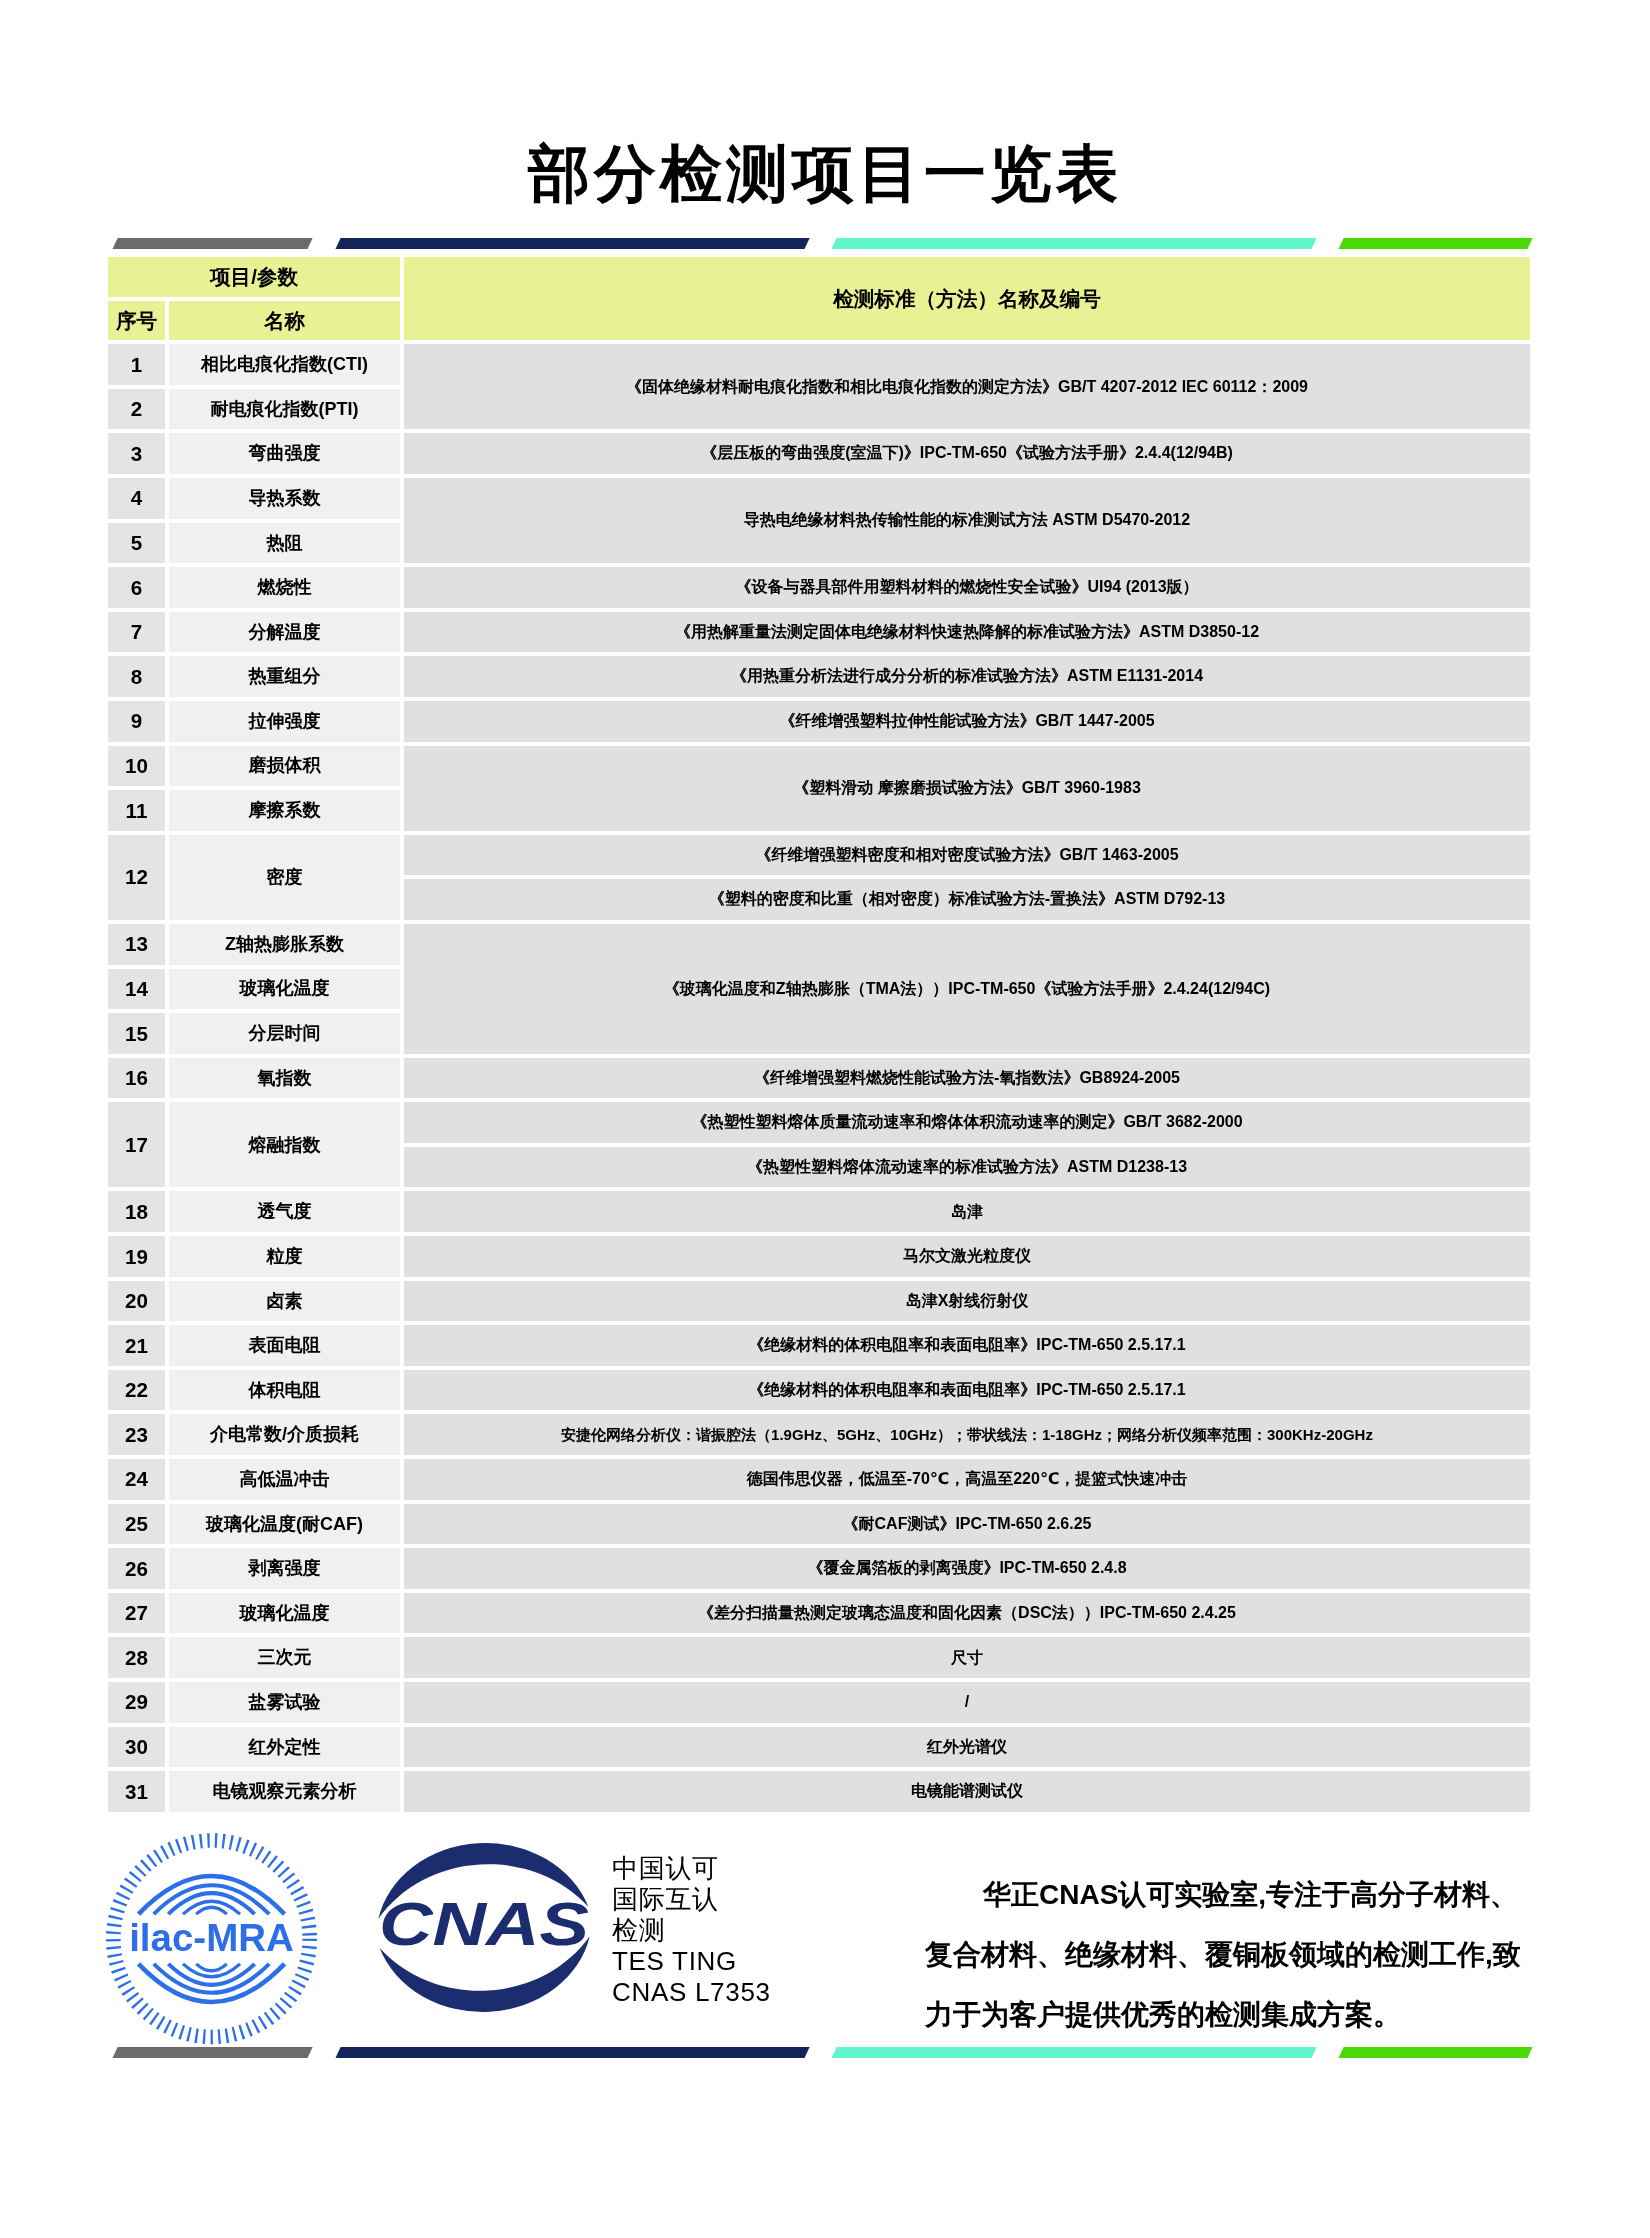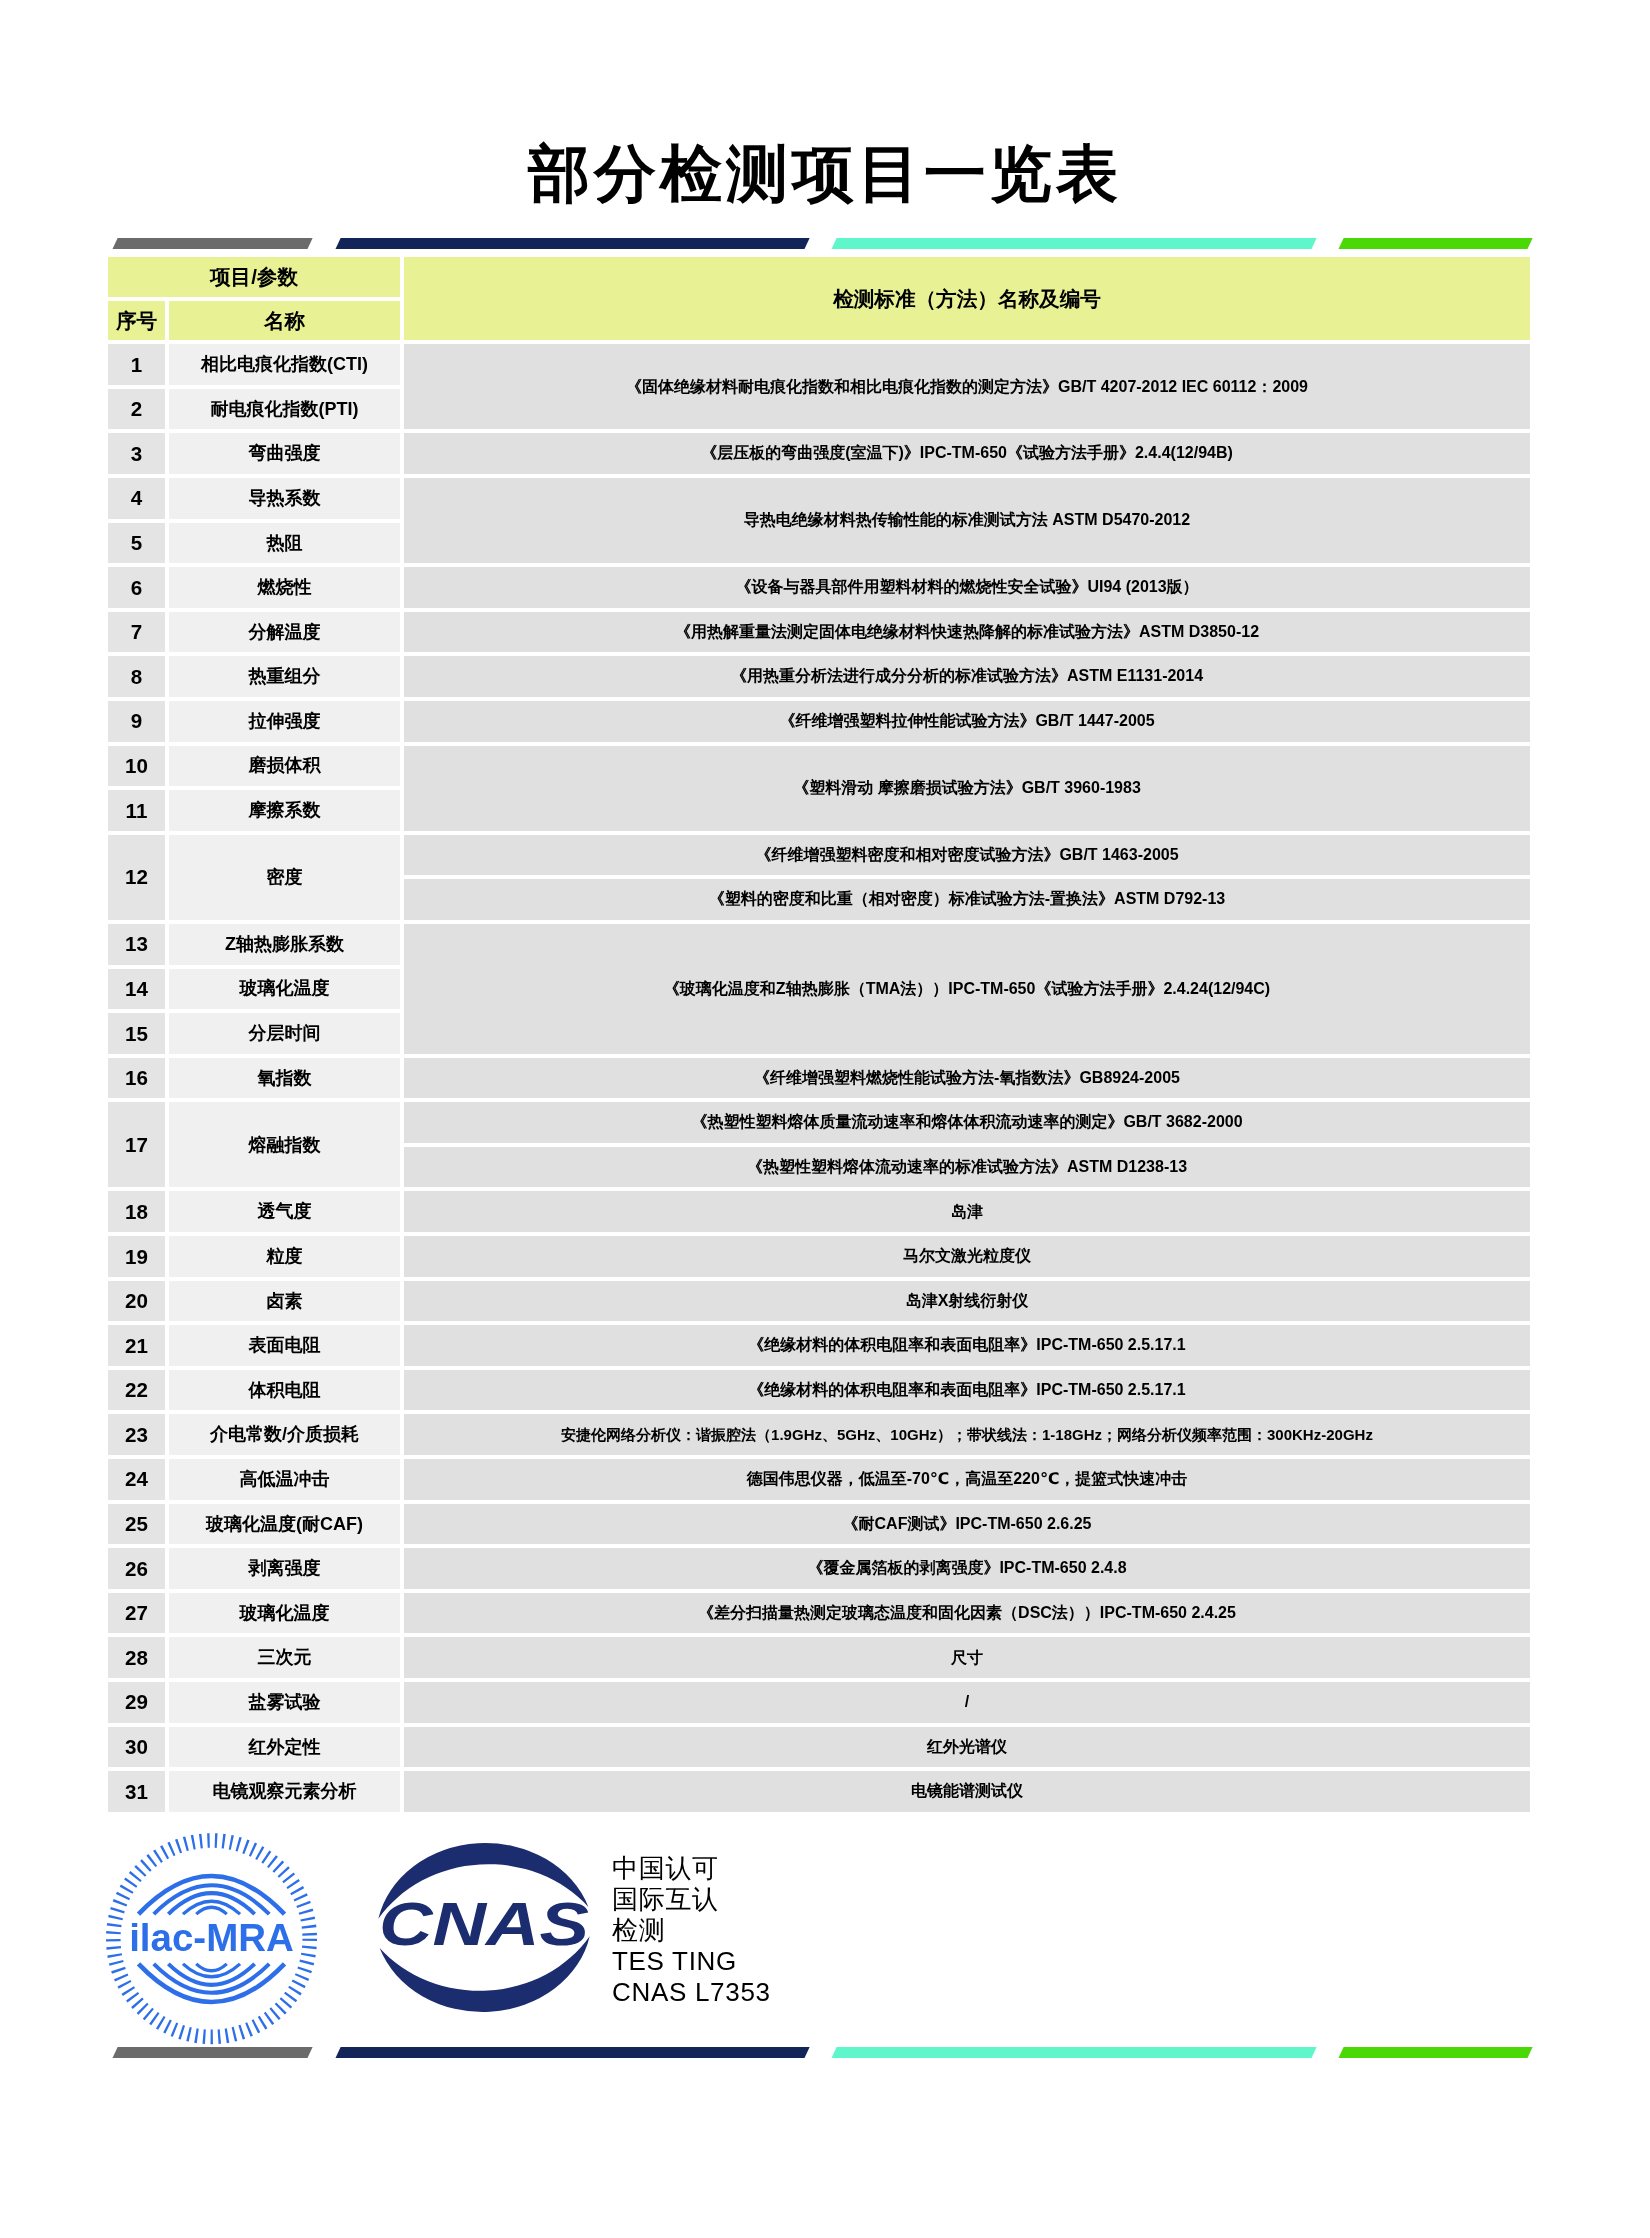--- a/index.html
+++ b/index.html
@@ -259,20 +259,25 @@
     </svg>
 
     <div class="cnas-text">
       <div>中国认可</div>
       <div>国际互认</div>
       <div>检测</div>
       <div>TES TING</div>
       <div>CNAS L7353</div>
     </div>
 
+    <div class="desc">
+      <div class="line first">华正CNAS认可实验室,专注于高分子材料、</div>
+      <div class="line">复合材料、绝缘材料、覆铜板领域的检测工作,致</div>
+      <div class="line">力于为客户提供优秀的检测集成方案。</div>
+    </div>
   </div>
 
   <div class="bar bottom">
     <span class="seg" style="background: rgb(107, 107, 107);"></span>
     <span class="seg" style="background: rgb(18, 36, 88);"></span>
     <span class="seg" style="background: rgb(95, 246, 203);"></span>
     <span class="seg" style="background: rgb(75, 216, 7);"></span>
   </div>
 
 </div>

